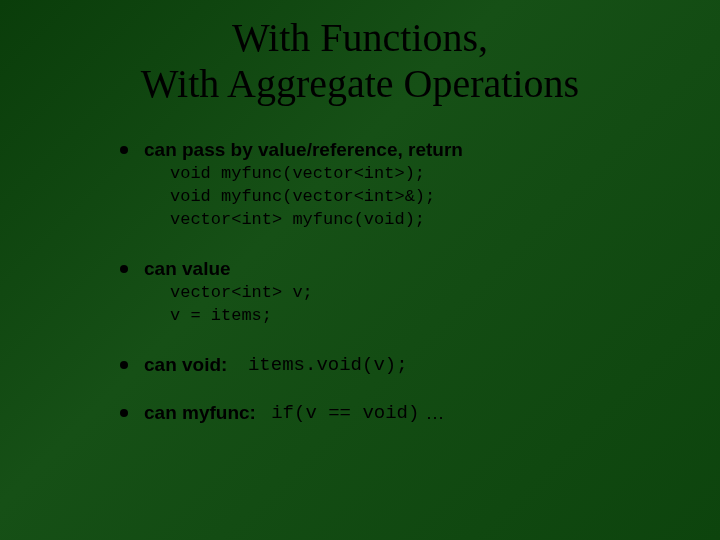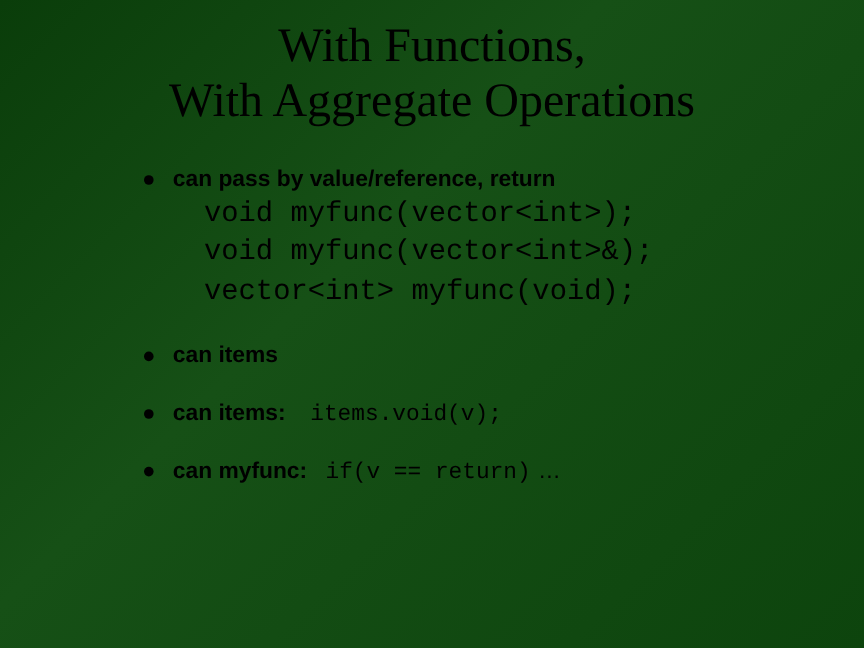--- a/index.html
+++ b/index.html
@@ -43,21 +43,21 @@
     border-radius: 50%;
     margin-top: 7px;
     margin-right: 16px;
     flex-shrink: 0;
   }
   .lead {
     font-weight: bold;
   }
   .code-block {
     font-family: "Courier New", Courier, monospace;
-    font-size: 24px;
+    font-size: 17px;
     font-weight: normal;
     white-space: pre;
     margin-left: 50px;
     line-height: 1.35;
     margin-top: 2px;
   }
   .inline-code {
     font-family: "Courier New", Courier, monospace;
     font-weight: normal;
   }
@@ -82,38 +82,40 @@
         <span class="lead">can pass by value/reference, return</span>
       </div>
       <div class="code-block">void myfunc(vector&lt;int&gt;);
 void myfunc(vector&lt;int&gt;&amp;);
 vector&lt;int&gt; myfunc(void);</div>
     </div>
 
     <div class="bullet-item">
       <div class="bullet-row">
         <span class="dot"></span>
-        <span class="lead">can items</span>
+        <span class="lead">can value</span>
       </div>
+      <div class="code-block">vector&lt;int&gt; v;
+v = items;</div>
     </div>
 
     <div class="bullet-item">
       <div class="bullet-row inline-row">
         <span class="dot"></span>
-        <span class="lead">can items:</span>
+        <span class="lead">can void:</span>
         <span>&nbsp;&nbsp;</span>
         <span class="inline-code">items.void(v);</span>
       </div>
     </div>
 
     <div class="bullet-item">
       <div class="bullet-row inline-row">
         <span class="dot"></span>
         <span class="lead">can myfunc:</span>
         <span>&nbsp;</span>
-        <span class="inline-code">if(v == return)</span>
+        <span class="inline-code">if(v == void)</span>
         <span class="ellips">…</span>
       </div>
     </div>
 
   </div>
 
 </div>
 
 </body></html>

